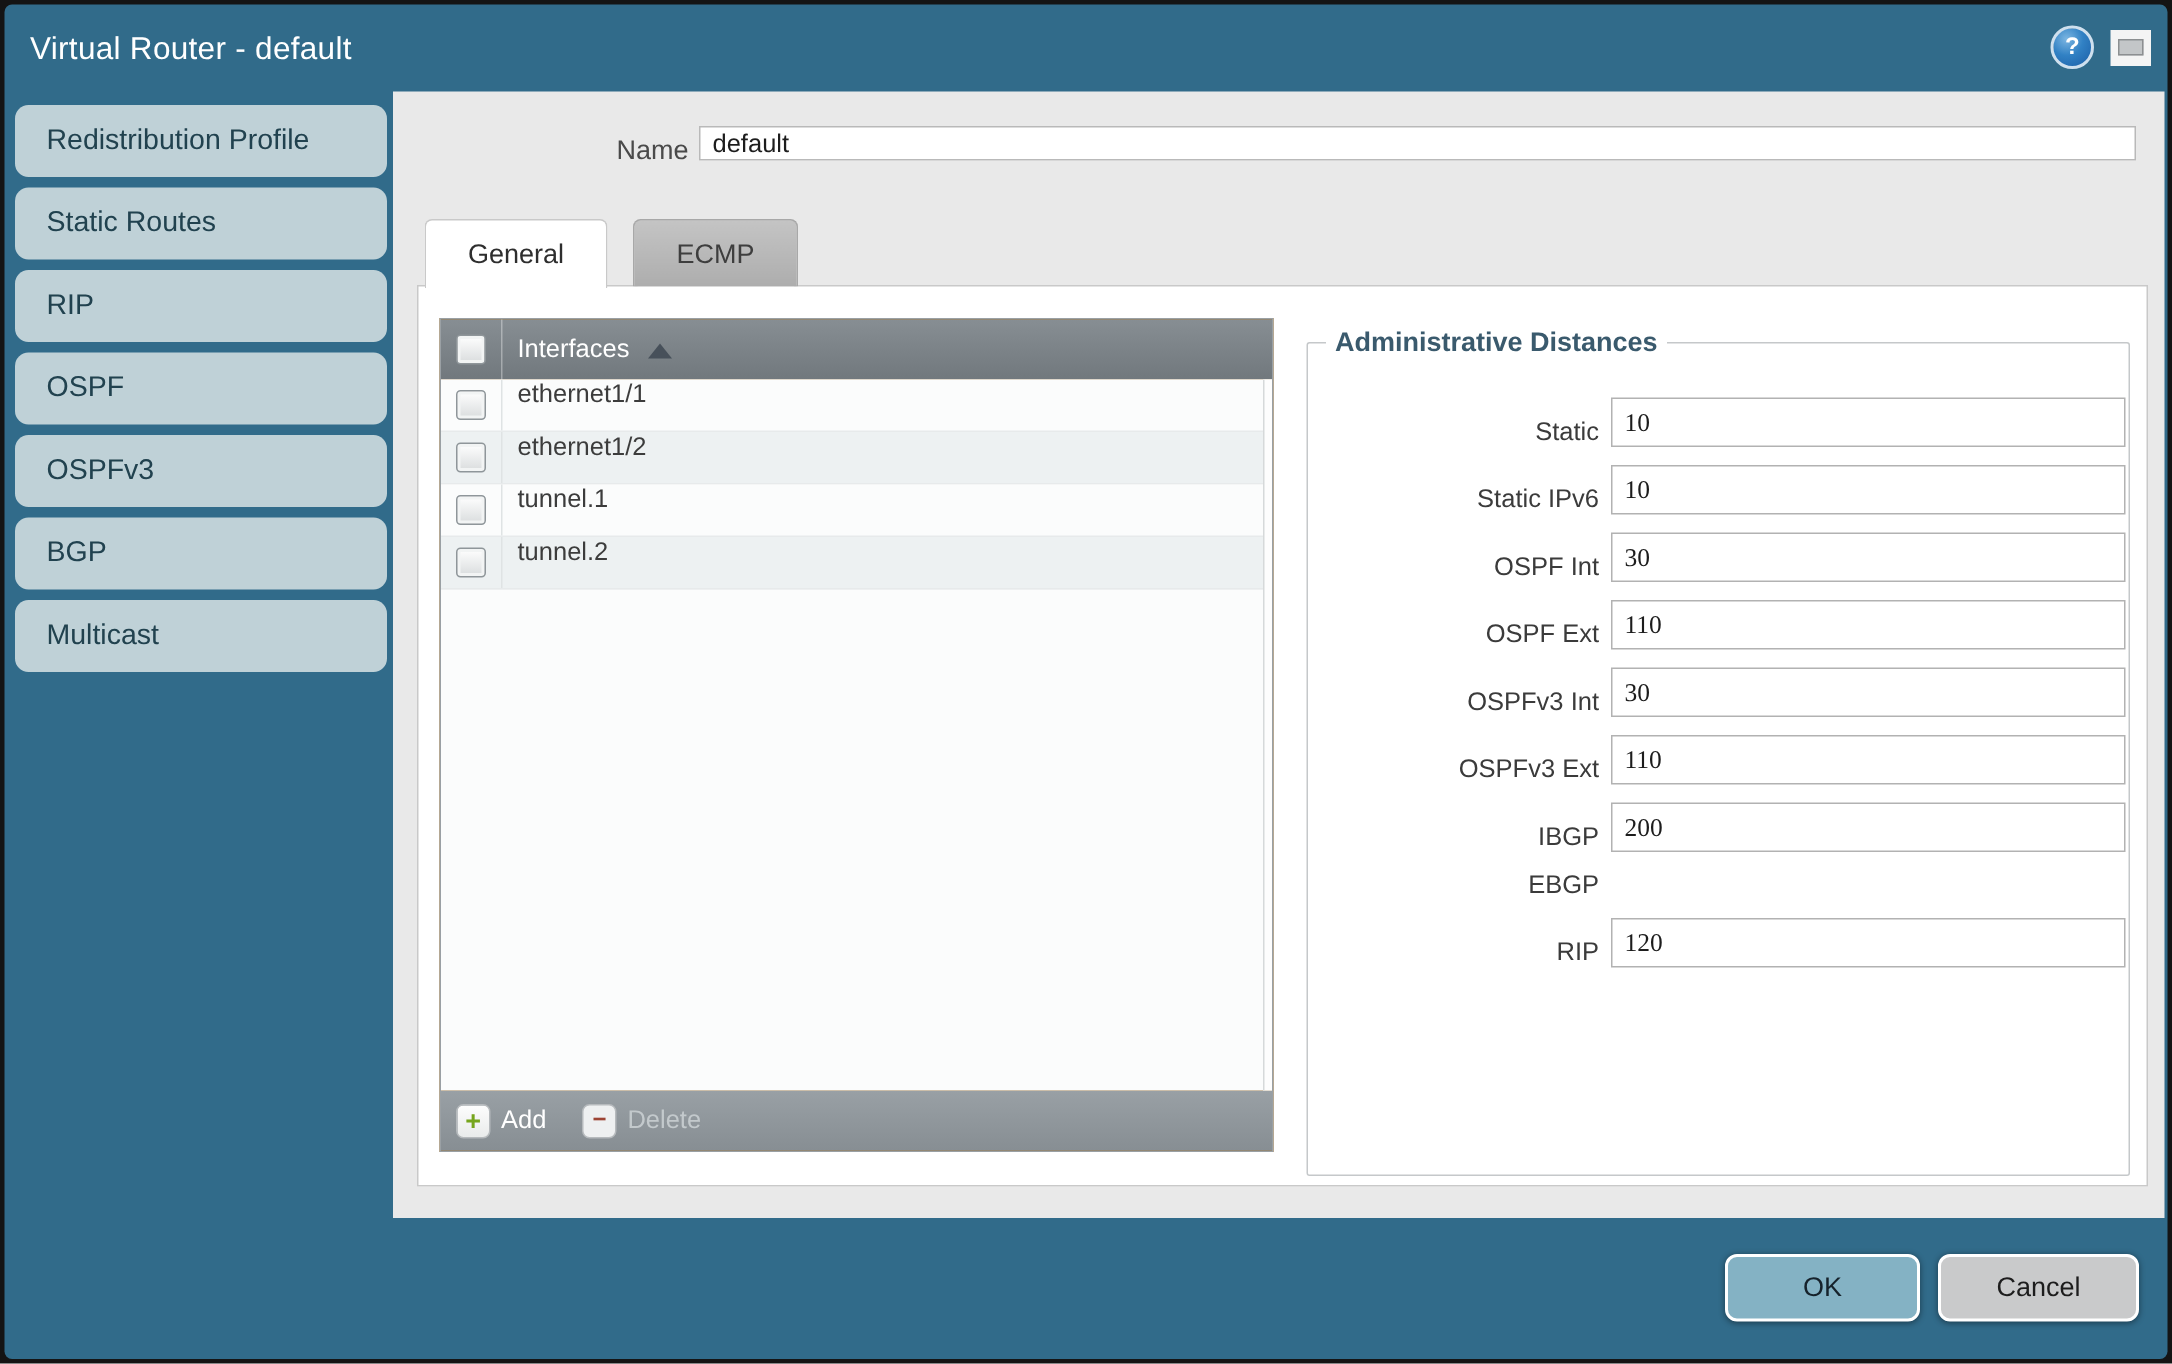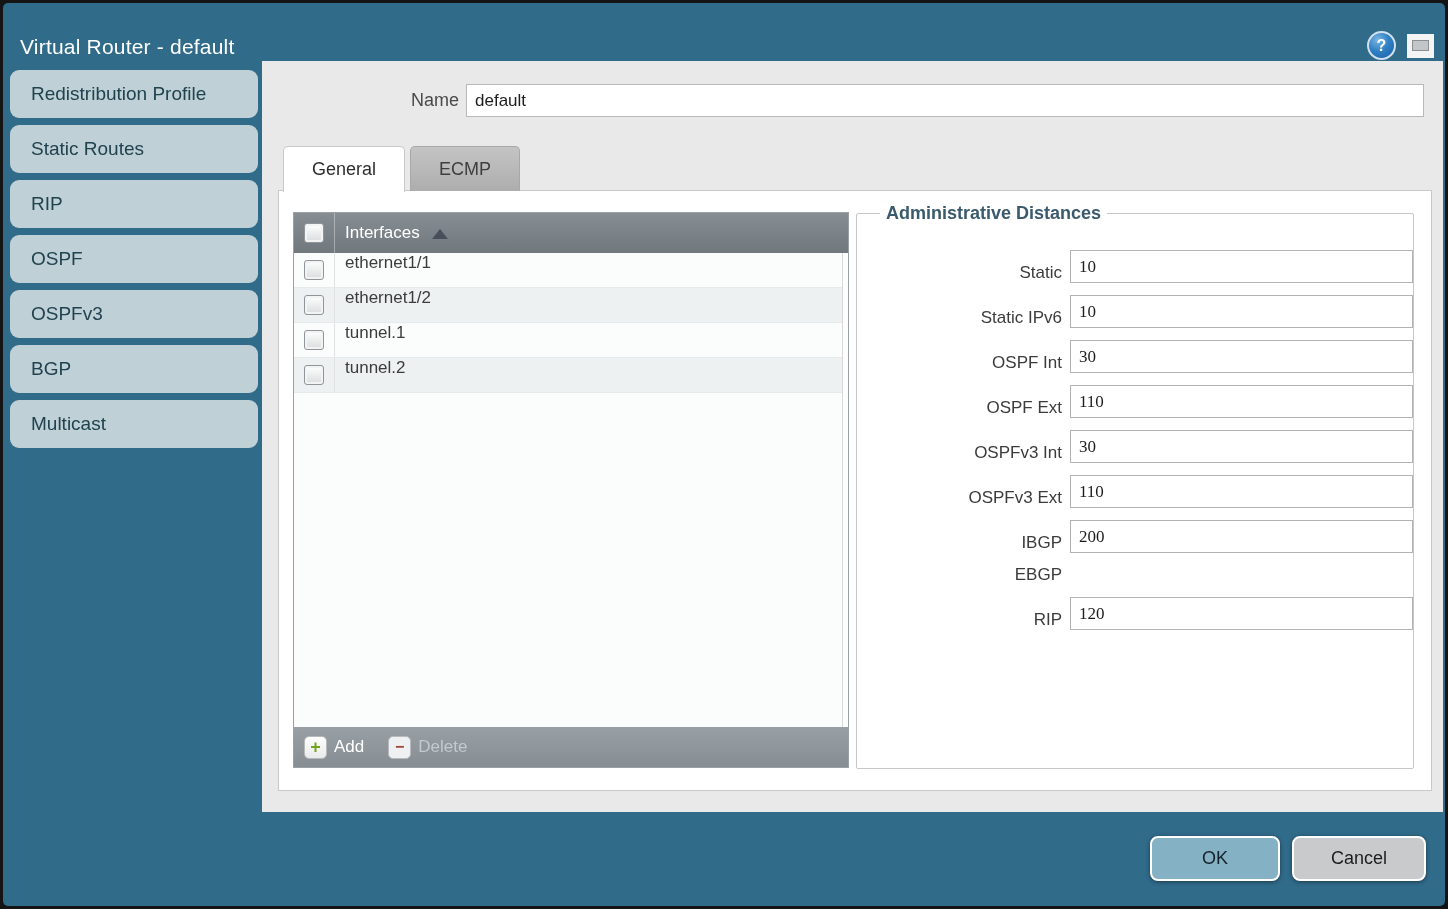--- a/index.html
+++ b/index.html
@@ -1,20 +1,20 @@
 <!DOCTYPE html>
 <html style="--frame-teal: #316B8A; --content-bg: #E9E9E9; --sidebar-item-bg: #BFD1D7; --sidebar-item-text: #21424F; --panel-bg: #FFFFFF; --table-header-bg: #71787D; --table-footer-bg: #878E93; --add-icon-green: #76A51D; --delete-icon-red: #9C4434; --ok-button-bg: #84B2C4; --cancel-button-bg: #C9CACB; --legend-text: #3A5A6D; --help-icon-blue: #2470B3;"><head>
 <meta charset="utf-8">
 <style>
   html,body{margin:0;padding:0}
   body{width:1448px;height:909px;position:relative;background:#141414;font-family:"Liberation Sans",sans-serif;overflow:hidden}
   .frame{position:absolute;inset:3px;background:var(--frame-teal,#316B8A);border-radius:5px;overflow:hidden}
 
   
-  .titlebar{position:absolute;left:0;top:16px;right:0;height:58px}
+  .titlebar{position:absolute;left:0;top:2px;right:0;height:58px}
   .title{position:absolute;left:17px;top:16px;color:#fff;font-size:21px;letter-spacing:.2px}
   .tb-icons{position:absolute;right:11px;top:12px;display:flex;align-items:center;gap:11px}
   .help{width:29px;height:29px;border-radius:50%;box-sizing:border-box;
         background:radial-gradient(circle at 35% 28%,#7cb6e2 0%,#3181c4 45%,#1b5ea6 100%);
         border:2px solid #cfe0ee;color:#fff;font-weight:bold;font-size:16px;
         display:flex;align-items:center;justify-content:center;cursor:pointer}
   .restore{width:27px;height:24px;background:#f4f4f4;display:flex;align-items:center;justify-content:center;cursor:pointer}
   .restore-inner{width:15px;height:9px;background:#c3c6c8;border:1px solid #8c8f91}
 
   
@@ -23,26 +23,26 @@
   .side-item{height:48px;margin-bottom:7px;background:var(--sidebar-item-bg,#BFD1D7);
              color:var(--sidebar-item-text,#21424F);font-size:19px;line-height:48px;
              padding-left:21px;border-radius:9px;width:231px;cursor:pointer;box-sizing:content-box}
   .side-item.active{background:var(--content-bg,#E9E9E9);color:#3a3a3a;border-radius:9px 0 0 9px;width:231px;padding-right:0}
   .side-item{width:227px}
   .side-item.active{width:231px}
 
   
   .name-label{position:absolute;left:300px;top:81px;width:156px;height:33px;line-height:33px;
               text-align:right;font-size:18px;color:#4a4a4a}
-  .name-input{position:absolute;left:463px;top:81px;width:958px;height:33px;box-sizing:border-box;
+  .name-input{position:absolute;left:463px;top:81px;width:958px;height:23px;box-sizing:border-box;
               border:1px solid #b9b9b9;background:#fff;font-size:17px;padding:0 8px;color:#1d1d1d;
               font-family:"Liberation Sans",sans-serif}
 
   
-  .tab-bar{position:absolute;left:280px;top:143px;display:flex;gap:5px;z-index:3}
+  .tab-bar{position:absolute;left:280px;top:143px;display:flex;gap:17px;z-index:3}
   .tab{height:45px;line-height:45px;padding:0 28px;font-size:18px;color:#3e3e3e;cursor:pointer;
        background:linear-gradient(180deg,#c4c4c4,#adadad);border-radius:5px 5px 0 0;border:1px solid #a8a8a8;border-bottom:none;box-sizing:border-box}
   .tab.active{background:#fff;border:1px solid #c9c9c9;border-bottom:none;height:46px;color:#2e2e2e}
 
   
   .panel{position:absolute;left:275px;top:187px;width:1154px;height:601px;background:var(--panel-bg,#FFFFFF);
          border:1px solid #c9c9c9;box-sizing:border-box;z-index:2}
 
   
   .if-table{position:absolute;left:290px;top:209px;width:556px;height:556px;z-index:4;
@@ -68,21 +68,21 @@
   .icon-box{width:21px;height:21px;border-radius:5px;border:1px solid #b6babd;background:linear-gradient(180deg,#fdfdfd,#e9ebeb);
             display:flex;align-items:center;justify-content:center;font-weight:bold;font-size:18px;line-height:1}
   .plus-glyph{color:var(--add-icon-green,#76A51D)}
   .minus-glyph{color:var(--delete-icon-red,#9C4434);font-size:16px}
   .foot-btn .lbl{font-size:17px;color:#fff}
   .foot-btn.disabled .lbl{color:#c3c9cc}
   .foot-btn.disabled .icon-box{background:#eef0f1}
 
   
   .ad-fieldset{position:absolute;left:852px;top:199px;width:549px;height:566px;box-sizing:border-box;
-               border:1px solid #c5c8ca;background:var(--panel-bg,#fff);z-index:4;margin:1px;padding:14px 0 0 15px;border-radius:2px}
+               border:1px solid #c5c8ca;background:var(--panel-bg,#fff);z-index:4;margin:16px;padding:14px 0 0 4px;border-radius:2px}
   .ad-legend{font-size:18px;font-weight:bold;color:var(--legend-text,#3A5A6D);padding:0 6px;margin-left:8px}
   .ad-row{display:flex;align-items:flex-end;margin-bottom:12px}
   .ad-label{width:190px;flex:0 0 190px;text-align:right;font-size:17px;color:#3b3b3b;margin-right:8px}
   .ad-input{width:343px;height:33px;box-sizing:border-box;border:1px solid #b2b2b2;background:#fff;
             font-size:17px;padding:0 8px;color:#1d1d1d;font-family:Liberation Serif, serif}
 
   
   .btn{position:absolute;top:833px;height:45px;border-radius:8px;border:2px solid #fff;box-sizing:border-box;
        font-size:18px;display:flex;align-items:center;justify-content:center;cursor:pointer;
        box-shadow:0 1px 4px rgba(0,0,0,.45);font-family:"Liberation Sans",sans-serif}

